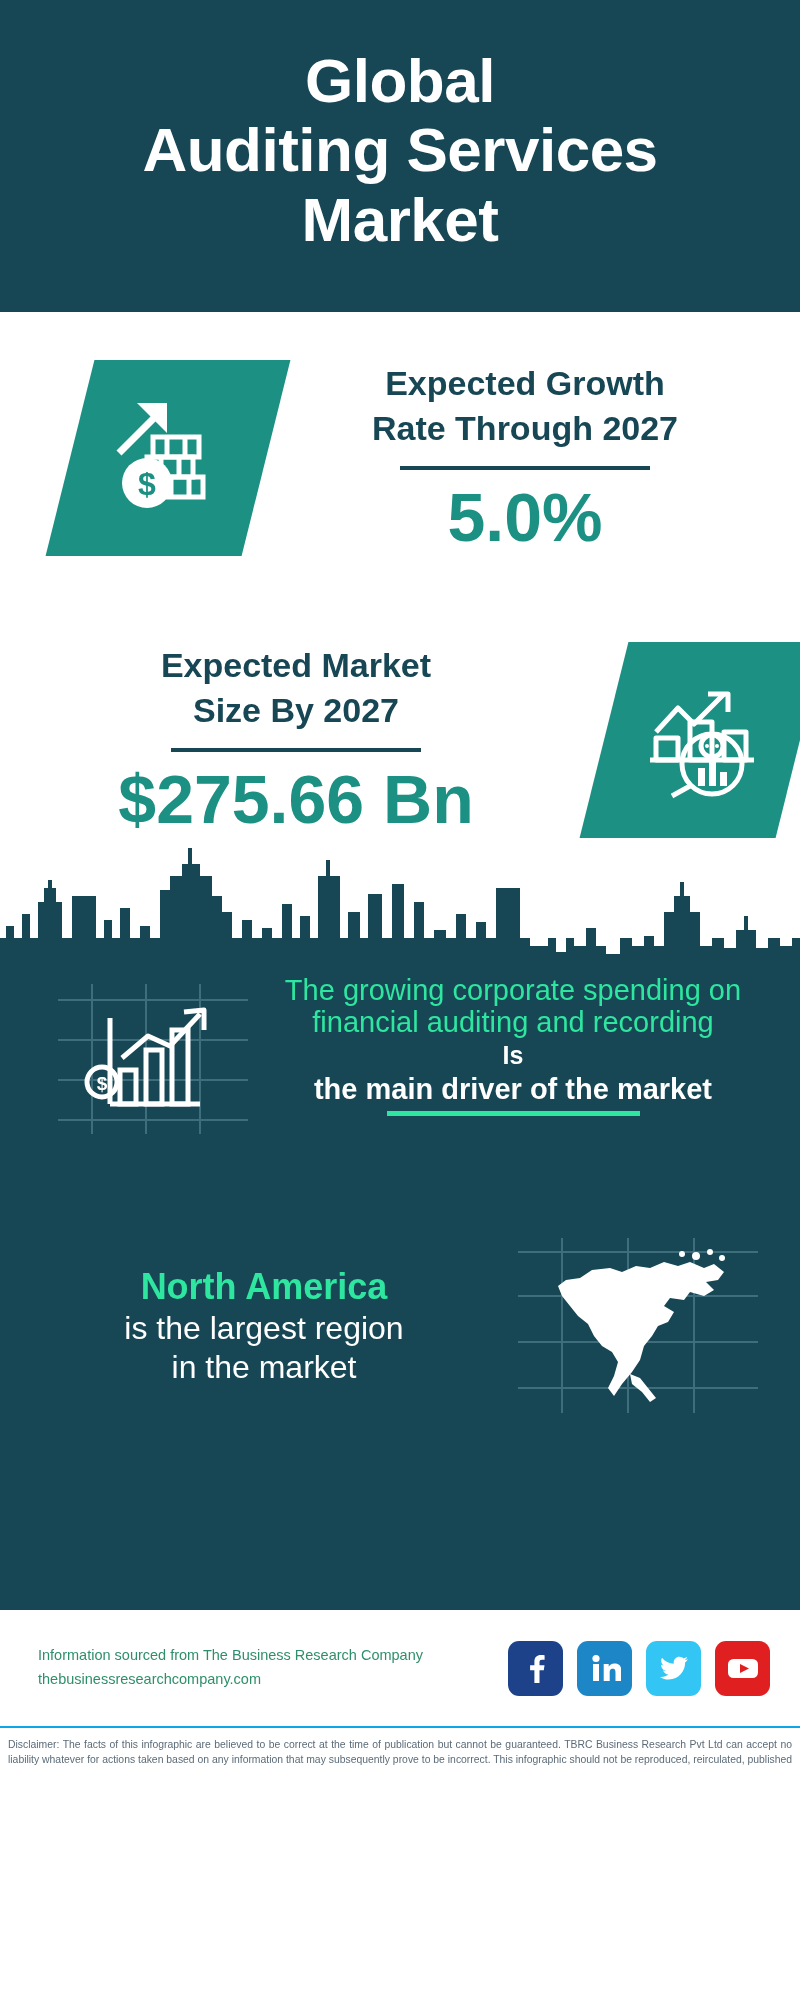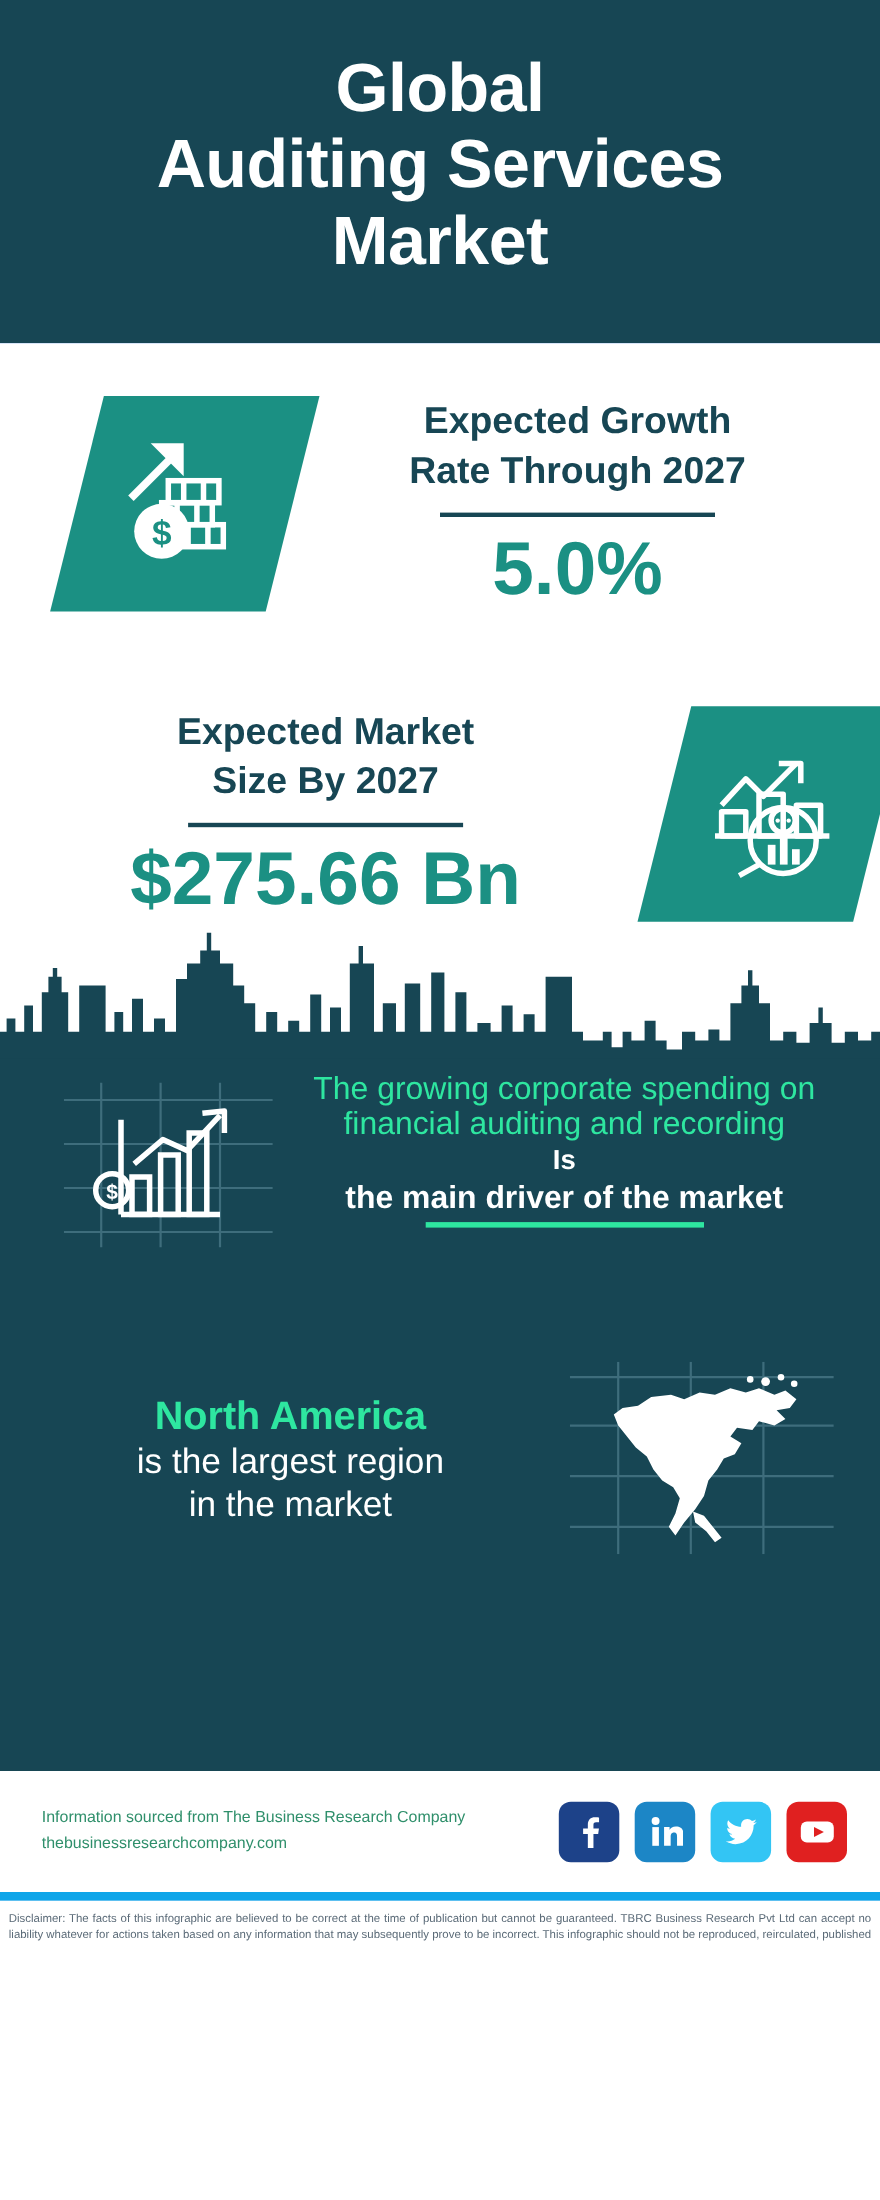--- a/index.html
+++ b/index.html
@@ -7,21 +7,21 @@
   html, body {
     width: 800px;
     background: #ffffff;
     font-family: "Liberation Sans", sans-serif;
   }
   .page {
     position: relative;
     width: 800px;
     height: 1769px;
     overflow: hidden;
-    background: #3b82f6;
+    background: #0c4a6e;
   }
 
   
   .header {
     background: #174654;
     height: 312px;
     display: flex;
     align-items: center;
     justify-content: center;
     padding: 10px 40px 22px;
@@ -197,21 +197,21 @@
     position: relative;
   }
 
   
   .footer {
     background: #ffffff;
     height: 118px;
     display: flex;
     align-items: center;
     padding: 0 30px 0 38px;
-    border-bottom: 8px solid #0ea5e9;
+    border-bottom: 2px solid #0ea5e9;
   }
   .source-block { flex: 1 1 auto; }
   .source-line {
     color: #2f8f6b;
     font-size: 14.5px;
     line-height: 1.65;
     font-family: "Liberation Sans", sans-serif;
   }
   .socials {
     flex: 0 0 auto;

